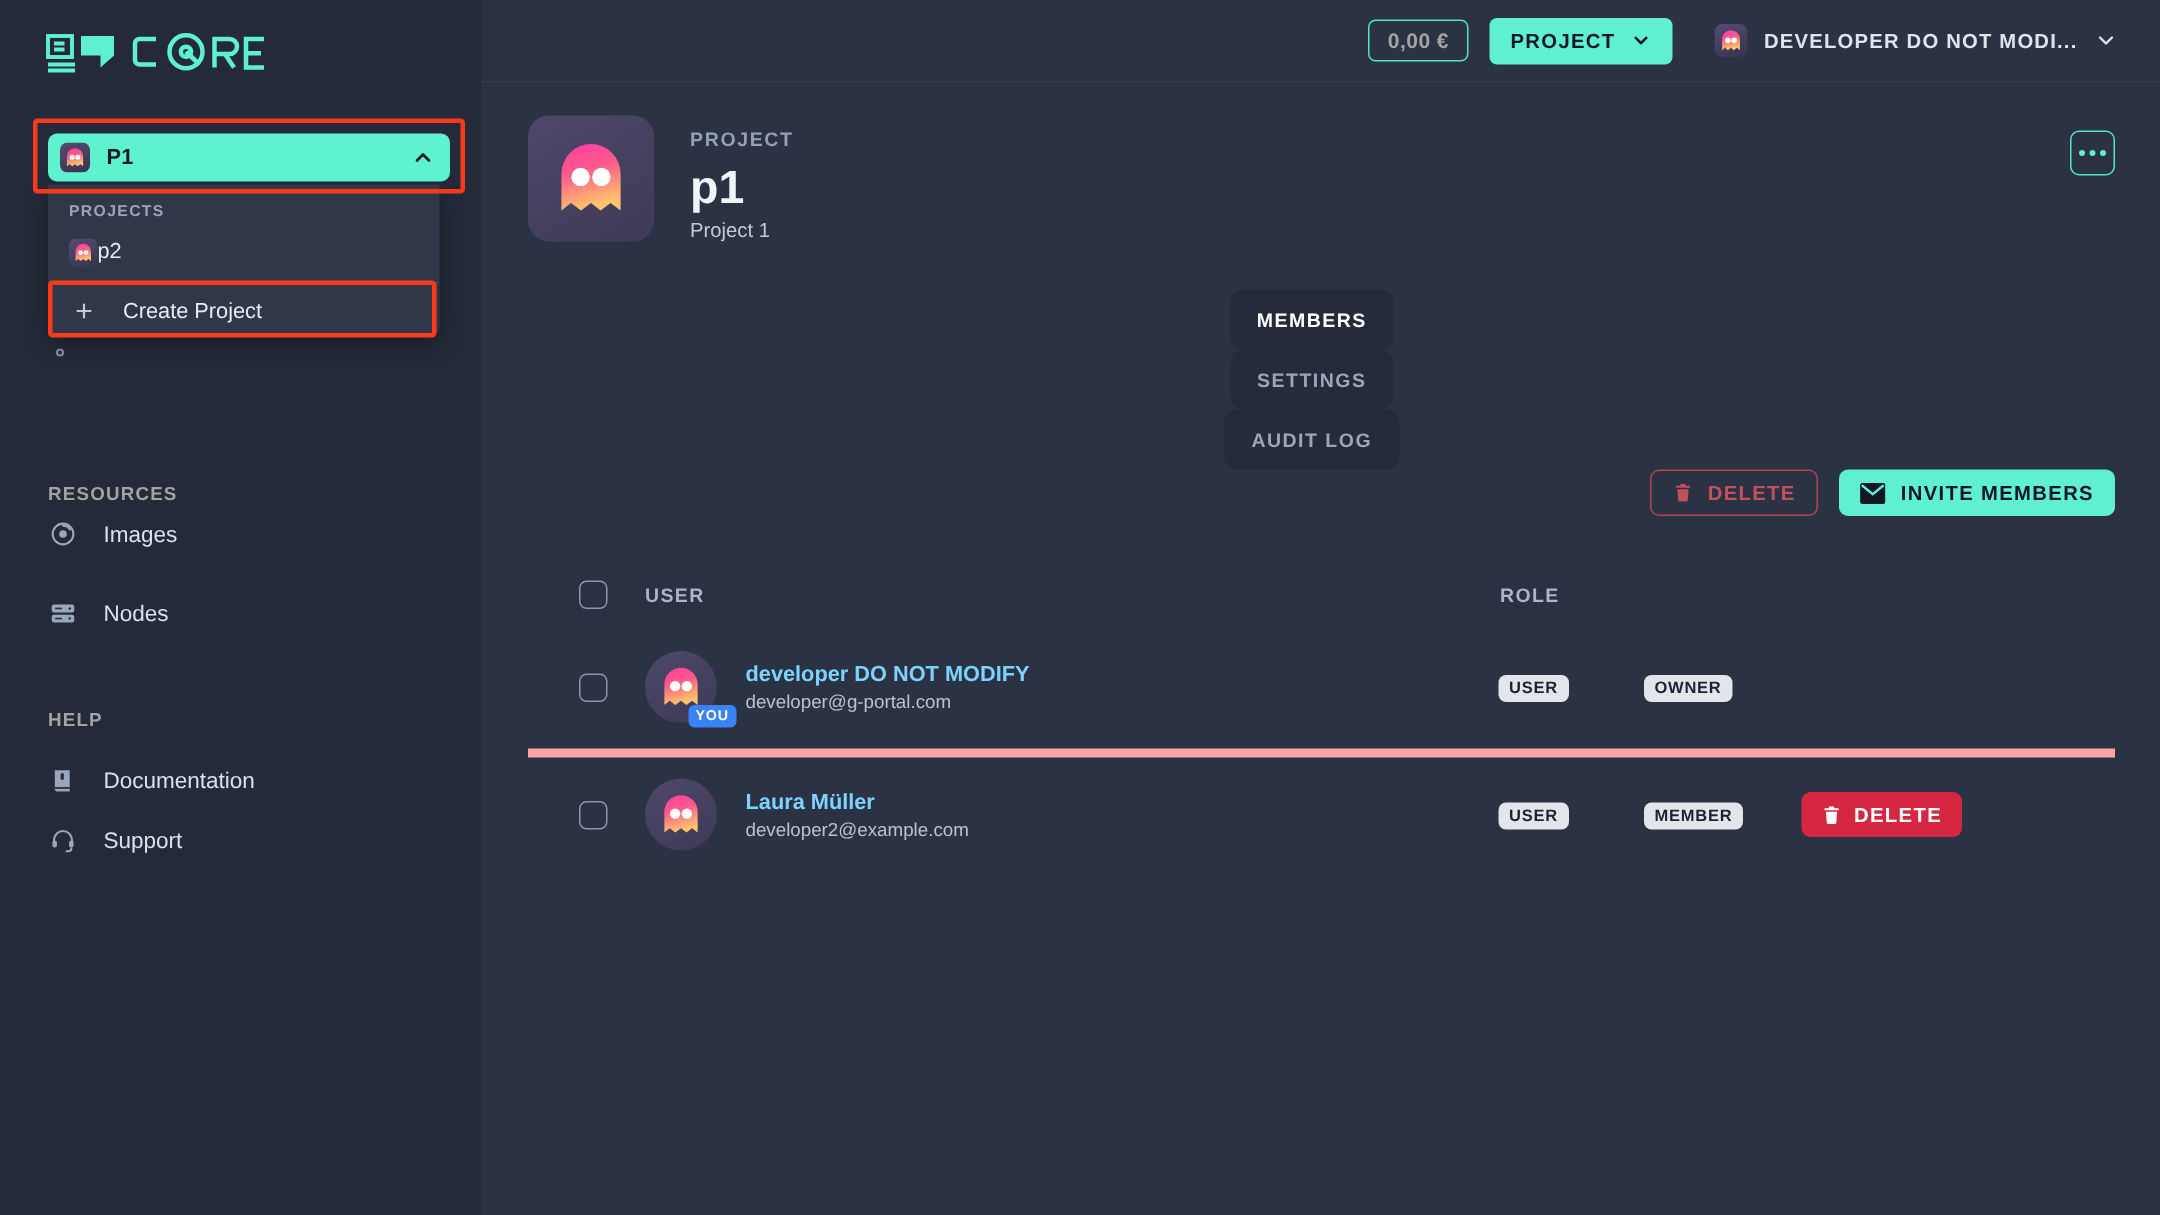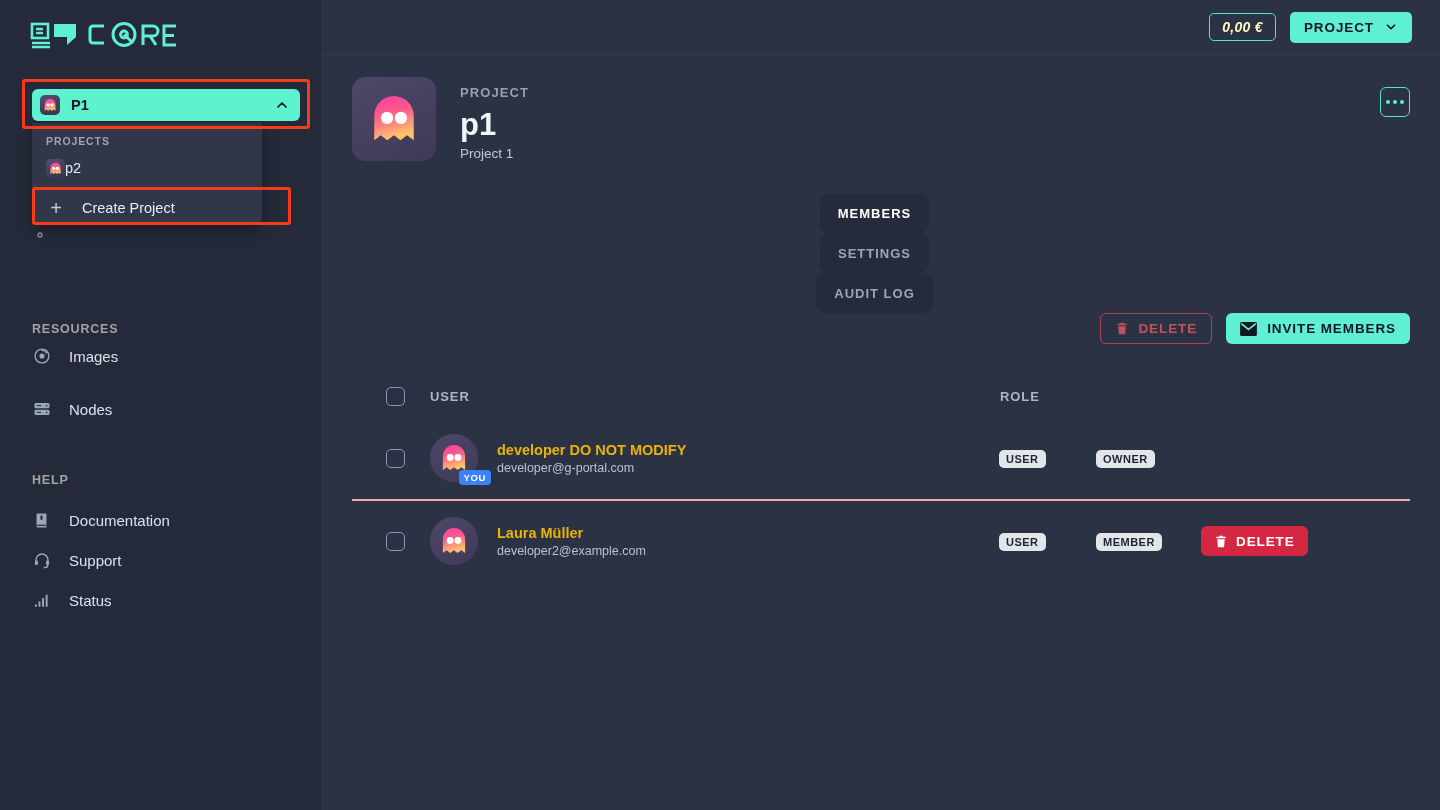--- a/index.html
+++ b/index.html
@@ -48,21 +48,21 @@
   .proj-select .psel-label {
     font-size: 14.5px; font-weight: bold; color: #121821;
     margin-left: 11px; letter-spacing: .2px; flex: 1;
   }
   .chev-up { width: 16px; height: 16px; }
 
   
   .proj-dropdown {
     position: absolute;
     left: 32px; top: 123px;
-    width: 230px;
+    width: 261px;
     background: #303748;
     border-radius: 0 0 8px 8px;
     box-shadow: 0 5px 14px rgba(0,0,0,.35);
     padding: 8px 0 0 0;
     z-index: 30;
   }
   .dd-heading {
     font-size: 10.5px; font-weight: bold; color: #9aa5b8;
     letter-spacing: .9px; padding: 4px 0 6px 14px;
   }
@@ -132,21 +132,21 @@
   .topbar {
     height: 55px; display: flex; align-items: center;
     justify-content: flex-end; padding-right: 28px;
     background: #2b3243;
     border-bottom: 1px solid #333b4d;
     gap: 14px;
   }
   .credit-pill {
     border: 1px solid #4fe6c8; border-radius: 5px;
     padding: 5px 12px; font-size: 14px; font-weight: bold;
-    color: #fef9c3; letter-spacing: .3px; font-style: italic;
+    color: #a3a3a3; letter-spacing: .3px;
   }
   .project-btn {
     background: #5fefd2; color: #121821;
     border-radius: 5px; padding: 8px 14px;
     font-size: 13.5px; font-weight: bold; letter-spacing: .9px;
     display: flex; align-items: center; gap: 10px;
   }
   .user-menu {
     display: flex; align-items: center; gap: 11px; margin-left: 14px;
   }
@@ -225,35 +225,35 @@
   }
   .th-user { font-size: 13px; font-weight: bold; color: #aab5c7;
     letter-spacing: .9px; margin-left: 25px; width: 570px; }
   .th-role { font-size: 13px; font-weight: bold; color: #aab5c7;
     letter-spacing: .9px; }
 
   .trow {
     height: 82px; display: flex; align-items: center;
     padding-left: 34px; position: relative;
   }
-  .trow + .trow { border-top: 2px solid #fca5a5; }
+  .trow + .trow { border-top: 6px solid #fca5a5; }
   .avatar-wrap { position: relative; margin-left: 25px; flex: 0 0 48px; }
   .avatar-circ {
     width: 48px; height: 48px; border-radius: 50%;
     background: linear-gradient(150deg,#4e4769 0%,#3f3a57 100%);
     display: flex; align-items: center; justify-content: center;
   }
   .you-badge {
     position: absolute; right: -13px; bottom: -3px;
     background: #3b82f6; color: #fff;
     font-size: 9.5px; font-weight: bold; letter-spacing: .6px;
     padding: 2px 5px; border-radius: 4px;
   }
   .uinfo { margin-left: 19px; width: 502px; }
-  .uname { font-size: 14.5px; font-weight: bold; color: #eab308; }
+  .uname { font-size: 14.5px; font-weight: bold; color: #7dd3fc; }
   .umail { font-size: 12.5px; color: #b9c2d1; margin-top: 3px; }
   .pill {
     background: #e2e5ea; color: #1d2430;
     font-size: 11px; font-weight: bold; letter-spacing: .5px;
     padding: 3px 7px; border-radius: 5px; display: inline-block;
   }
   .col-type { width: 97px; }
   .col-role { width: 105px; }
   .btn-delete-solid {
     background: #d52742; border-radius: 6px;
@@ -404,50 +404,55 @@
             <svg width="18" height="18" viewBox="0 0 24 24" fill="none" stroke="#9aa6bb" stroke-width="1.9">
               <path d="M4 14v-2a8 8 0 0 1 16 0v2"></path>
               <rect x="2.6" y="12.6" width="4" height="6" rx="1.6" fill="#9aa6bb" stroke="none"></rect>
               <rect x="17.4" y="12.6" width="4" height="6" rx="1.6" fill="#9aa6bb" stroke="none"></rect>
               <path d="M19.4 18.6v.8a2.6 2.6 0 0 1-2.6 2.6h-2.4"></path>
             </svg>
           </span>
           <span class="nav-label">Support</span>
         </div>
 
-        <div class="nav-item">
-          <span class="nav-icon">
-            <svg width="18" height="18" viewBox="0 0 24 24" fill="#9aa6bb">
-              <rect x="2.5" y="18" width="2.6" height="3"></rect>
-              <rect x="7.3" y="14" width="2.6" height="7"></rect>
-              <rect x="12.1" y="9.5" width="2.6" height="11.5"></rect>
-              <rect x="16.9" y="5" width="2.6" height="16"></rect>
-            </svg>
-          </span>
-          <span class="nav-label">Status</span>
-        </div>
 
       </div>
     </div>
   </aside>
 
   <main class="main">
 
     <div class="topbar">
       <div class="credit-pill">0,00 €</div>
 
       <div class="project-btn">
         <span>PROJECT</span>
         <span>
           <svg width="14" height="14" viewBox="0 0 24 24" fill="none" stroke="#121821" stroke-width="3" stroke-linecap="round" stroke-linejoin="round">
               <polyline points="6 9 12 15 18 9"></polyline>
             </svg>
         </span>
       </div>
 
+      <div class="user-menu">
+        <span class="ghost-sq">
+          <svg width="22" height="22" viewBox="0 0 24 24">
+            <rect width="24" height="24" rx="6" fill="url(#tilegrad)"></rect>
+            <path d="M5.5 19V11a6.5 6.5 0 0 1 13 0v8l-2.2-1.7-2.2 1.7-2.1-1.7-2.2 1.7L7.6 17.3z" fill="url(#ghostgrad)"></path>
+            <circle cx="9.7" cy="11.8" r="2" fill="#fff"></circle>
+            <circle cx="14.3" cy="11.8" r="2" fill="#fff"></circle>
+          </svg>
+        </span>
+        <span class="um-name">DEVELOPER DO NOT MODI...</span>
+        <span>
+          <svg width="16" height="16" viewBox="0 0 24 24" fill="none" stroke="#dfe4ec" stroke-width="2.4" stroke-linecap="round" stroke-linejoin="round">
+              <polyline points="6 9 12 15 18 9"></polyline>
+            </svg>
+        </span>
+      </div>
     </div>
 
     <div class="content">
 
       <div class="proj-head">
         <div class="proj-avatar">
           <svg width="64" height="64" viewBox="0 0 24 24">
             <path d="M4.6 20V10.8a7.4 7.4 0 0 1 14.8 0V20l-2.5-1.9-2.5 1.9-2.4-1.9-2.5 1.9L7 18.1z" fill="url(#ghostgrad)"></path>
             <circle cx="9.4" cy="11.6" r="2.3" fill="#fff"></circle>
             <circle cx="14.6" cy="11.6" r="2.3" fill="#fff"></circle>

